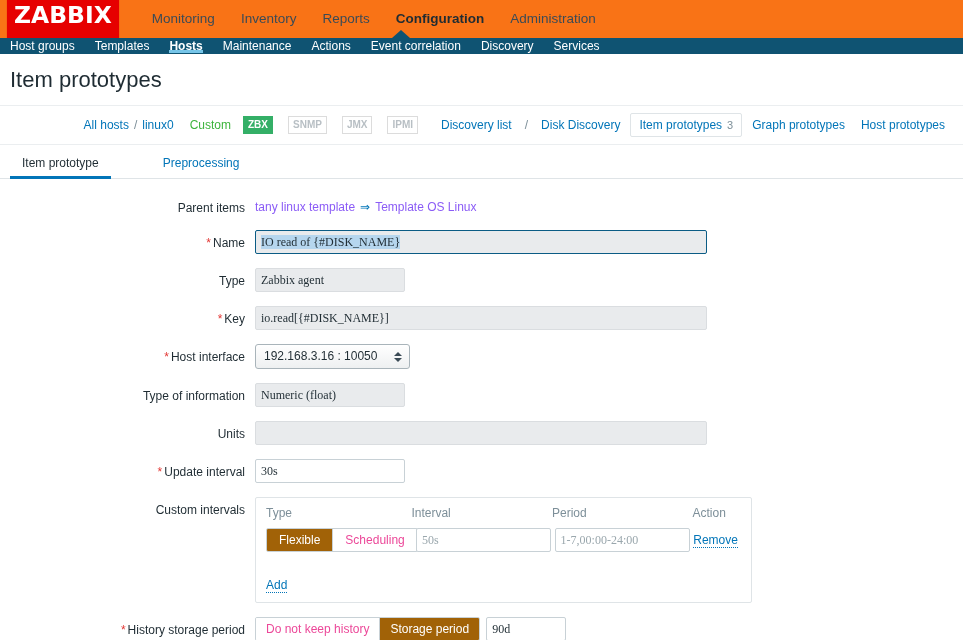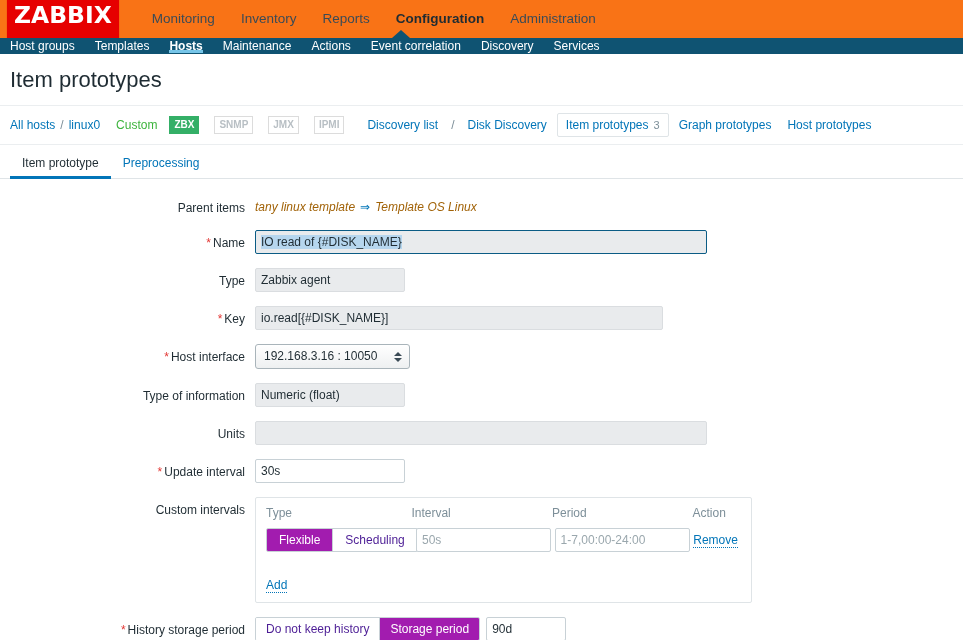--- a/index.html
+++ b/index.html
@@ -104,20 +104,21 @@
   
   .crumbline {
     display: flex;
     align-items: center;
     padding: 7px 10px 7px 10px;
     gap: 0;
     font-size: 12px;
     flex-wrap: nowrap;
     white-space: nowrap;
     border-bottom: 1px solid #ebeef0;
+    justify-content: flex-end;
   }
   .crumbline a {
     color: #0275b8;
     text-decoration: none;
   }
   .crumbline .sep { color: #7d8f99; margin: 0 5px; }
   .crumbline .gap { width: 16px; display: inline-block; }
   .crumbline .enabled { color: #3db43d; margin-left: 16px; }
   .badges { display: inline-flex; margin-left: 12px; gap: 16px; }
   .badge {
@@ -149,20 +150,21 @@
   .crumbline .lnkpad { padding: 4px 8px; display: inline-block; }
 
   
   .tabs {
     display: flex;
     align-items: stretch;
     padding: 0 10px;
     border-bottom: 1px solid #dfe4e7;
     height: 31px;
     margin-top: 3px;
+    gap: 40px;
   }
   .tab {
     padding: 0 12px;
     display: flex;
     align-items: center;
     font-size: 12px;
     color: #0275b8;
     text-decoration: none;
     position: relative;
   }
@@ -197,47 +199,47 @@
     line-height: 16px;
   }
   .flabel .req { color: #e33734; margin-right: 2px; }
   .fctl { display: flex; align-items: center; }
 
   .inp {
     height: 24px;
     border: 1px solid #c8d1d6;
     border-radius: 2px;
     background: #fff;
-    font-family: Liberation Sans, sans-serif;
+    font-family: Liberation Serif, serif;
     font-size: 12px;
     color: #1f2c33;
     padding: 0 5px;
     line-height: 22px;
     display: block;
   }
   .inp.readonly {
     background: #e9ebed;
     border-color: #dadde0;
     color: #1f2c33;
   }
   .inp.focus {
     border: 1px solid #0b5c85;
     background: #e9ebed;
   }
   .inp.w-name { width: 452px; }
-  .inp.w-key  { width: 408px; }
+  .inp.w-key  { width: 452px; }
   .inp.w-units{ width: 452px; background:#e9ebed; border-color:#dadde0;}
   .inp.w-med  { width: 150px; }
   .inp.w-sm   { width: 80px; }
 
   .sel-text {
     background: #b6d6ee;
   }
 
-  .parent-link a { color: #a16207; text-decoration: none; font-style: italic; }
+  .parent-link a { color: #8b5cf6; text-decoration: none; }
   .parent-link { padding-top: 5px; font-size: 12px; }
   .arrow-glyph { color: #0275b8; }
 
   
   .sel {
     height: 25px;
     width: 155px;
     border: 1px solid #a9b4ba;
     border-radius: 3px;
     background: linear-gradient(#ffffff, #eef0f1);
@@ -299,27 +301,27 @@
     overflow: hidden;
     height: 24px;
   }
   .seg > span {
     display: flex;
     align-items: center;
     justify-content: center;
     padding: 0 12px;
     font-size: 12px;
     background: #fff;
-    color: #4c1d95;
+    color: #ec4899;
     border-right: 1px solid #c8d1d6;
     white-space: nowrap;
   }
   .seg > span:last-child { border-right: none; }
   .seg > span.on {
-    background: #a21caf;
+    background: #a16207;
     color: #ffffff;
   }
 
   .inp-ph { color: #9aa7ad; }
   .inp.w-ci { width: 135px; }
 
   .dlink {
     color: #0275b8;
     text-decoration: none;
     border-bottom: 1px dotted #0275b8;

